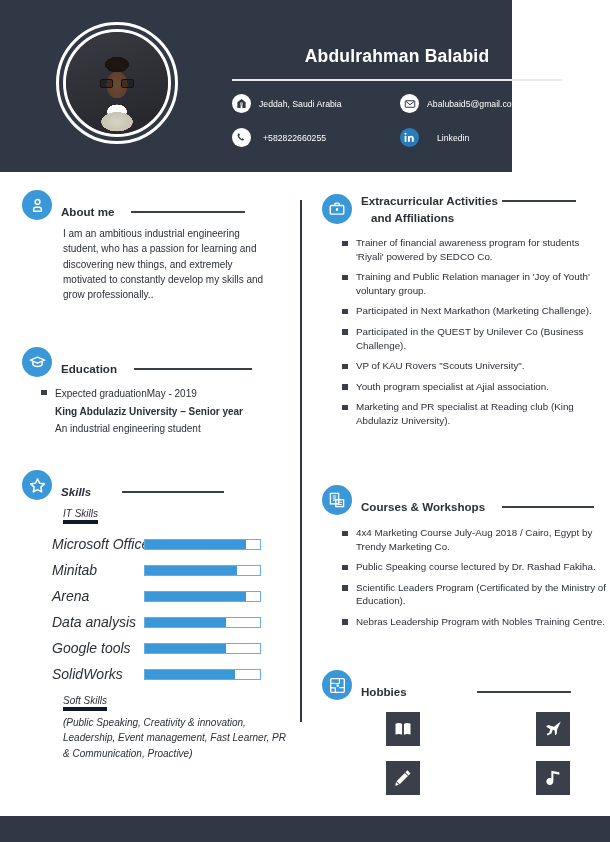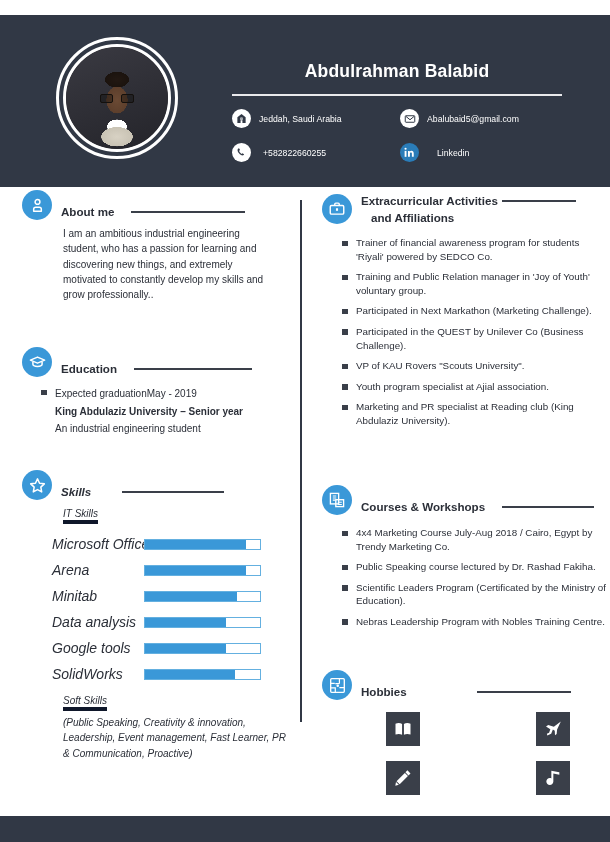--- a/index.html
+++ b/index.html
@@ -11,23 +11,22 @@
   .page {
     position: relative;
     width: 610px; height: 842px;
     background: #ffffff;
     overflow: hidden;
   }
 
   
   .header {
     position: absolute; left: 0; top: 0;
-    width: 610px; height: 172px;
+    width: 512px; height: 172px;
     background: #313845;
-    margin-top: 15px;
   }
   .photo-wrap {
     position: absolute; left: 56px; top: 22px;
     width: 122px; height: 122px;
     border-radius: 50%;
     border: 3px solid #ffffff;
     padding: 4px;
   }
   .photo-inner {
     width: 100%; height: 100%;
@@ -386,29 +385,29 @@
         <span class="sub-label">IT Skills</span>
 
         <div class="bars">
           <div class="bar-row">
             <span class="bar-name">Microsoft Office</span>
             <span class="bar-track">
                 <span class="bar-fill" style="width:88%"></span>
               </span>
           </div>
           <div class="bar-row">
+            <span class="bar-name">Minitab</span>
+            <span class="bar-track">
+                <span class="bar-fill" style="width:80%"></span>
+              </span>
+          </div>
+          <div class="bar-row">
             <span class="bar-name">Arena</span>
             <span class="bar-track">
                 <span class="bar-fill" style="width:88%"></span>
-              </span>
-          </div>
-          <div class="bar-row">
-            <span class="bar-name">Minitab</span>
-            <span class="bar-track">
-                <span class="bar-fill" style="width:80%"></span>
               </span>
           </div>
           <div class="bar-row">
             <span class="bar-name">Data analysis</span>
             <span class="bar-track">
                 <span class="bar-fill" style="width:70%"></span>
               </span>
           </div>
           <div class="bar-row">
             <span class="bar-name">Google tools</span>

